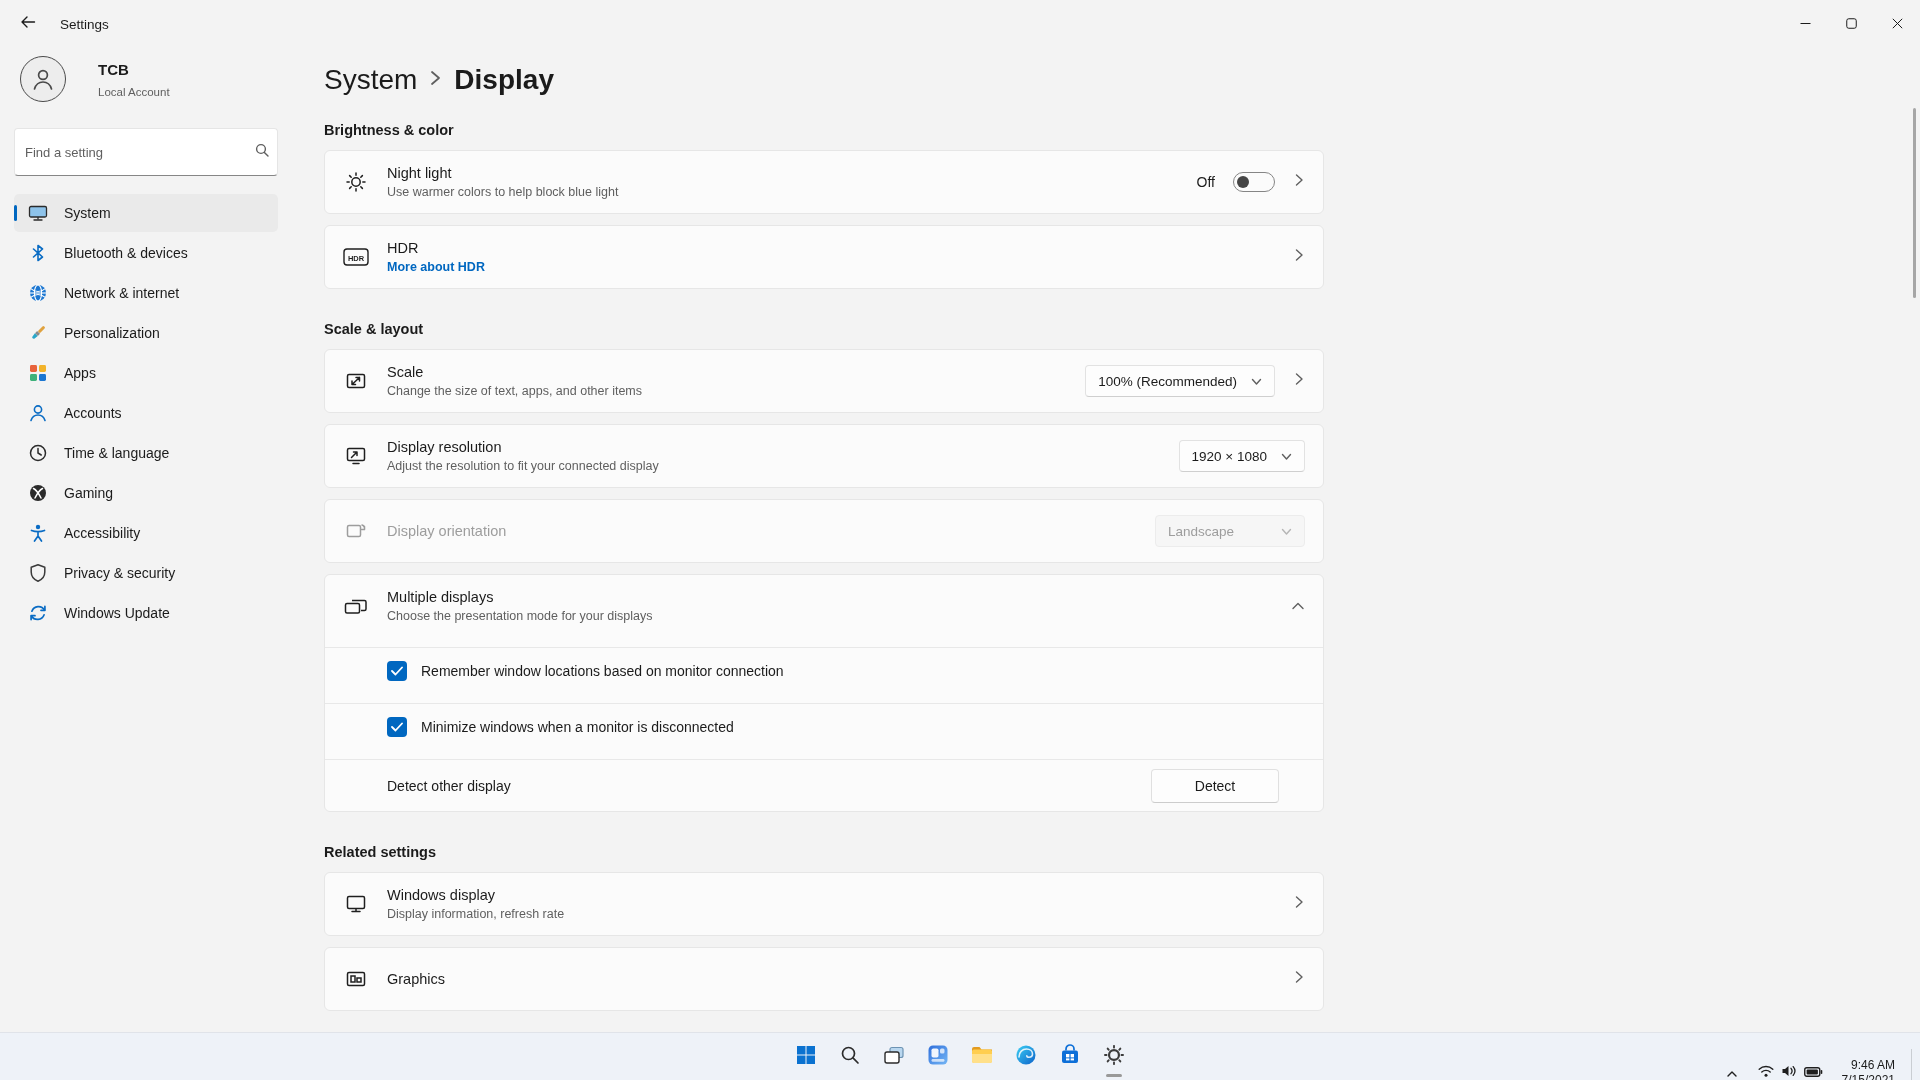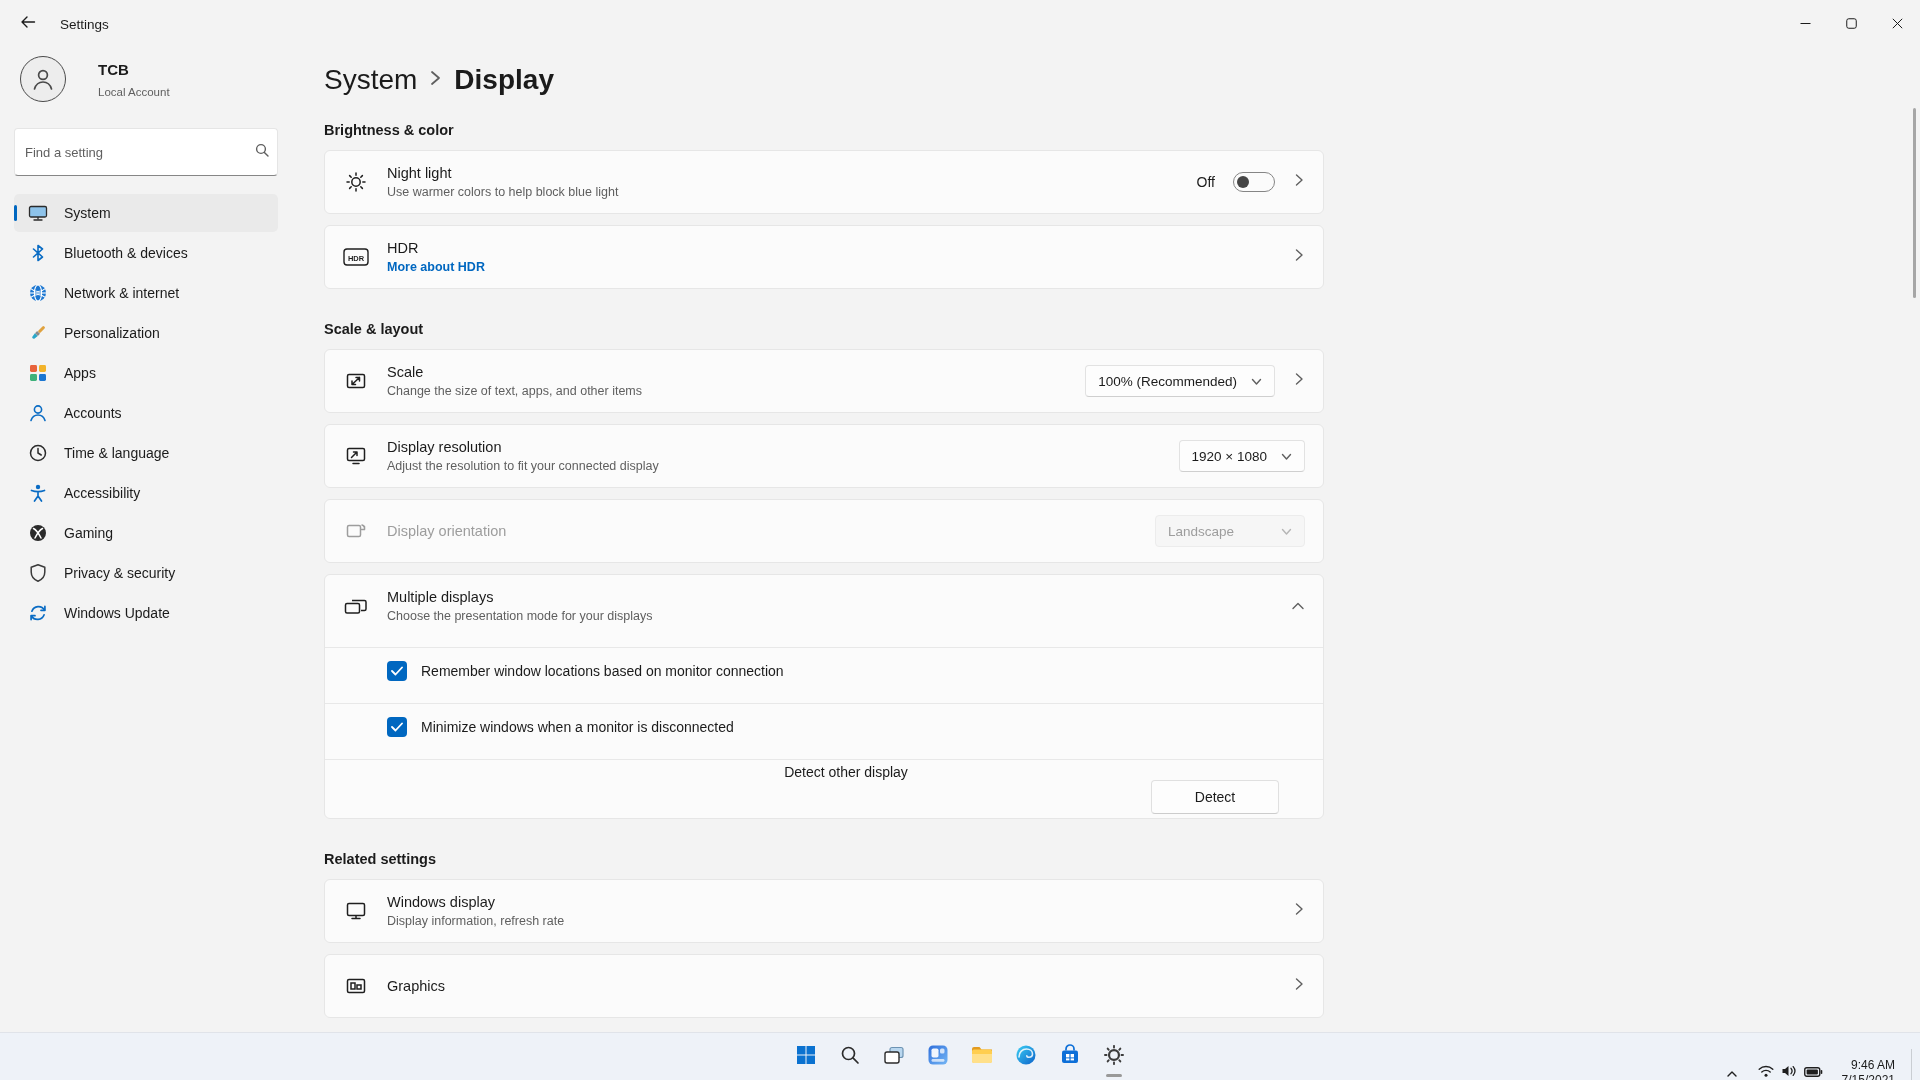--- a/index.html
+++ b/index.html
@@ -56,21 +56,21 @@
 
   .toggle { width:42px; height:20px; border:1px solid #858585; border-radius:10px; position:relative; display:inline-block; }
   .toggle .knob { position:absolute; left:3px; top:3px; width:12px; height:12px; border-radius:50%; background:#454545; }
   .toggle-label { font-size:14px; }
 
   .dropdown { height:32px; background:#fdfdfd; border:1px solid #e2e2e2; border-bottom-color:#cfcfcf; border-radius:4px; display:flex; align-items:center; gap:14px; padding:0 12px; font-size:13.5px; }
   .dropdown.disabled { color:#9d9d9d; background:#f6f6f6; border-color:#ececec;gap:47px; }
 
   .sub-row { display:flex; align-items:center; min-height:46px; padding:4px 18px 4px 62px; border-top:1px solid #e8e8e8; font-size:14px;margin-top:10px; }
   .checkbox { width:20px; height:20px; border-radius:4px; background:#0067c0; margin-right:14px; display:flex; align-items:center; justify-content:center; flex:0 0 20px; }
-  .detect-row { min-height:52px;flex-direction:column; }
+  .detect-row { min-height:52px; }
   .btn { min-width:128px; height:34px; background:#fdfdfd; border:1px solid #e0e0e0; border-bottom-color:#cccccc; border-radius:4px; font-size:14px; display:flex; align-items:center; justify-content:center; margin-left:auto; margin-right:26px; }
 
   .get-help { display:flex; align-items:center; gap:10px; margin-top:34px; font-size:14px; }
   .get-help .lbl { color:#0067c0; }
 
   .scrollbar { position:absolute; right:4px; top:60px; width:3px; height:190px; background:#a6a6a6; border-radius:2px; }
 
   
   .taskbar { position:absolute; bottom:0; left:0; right:0; height:48px; background:#eef2f8; border-top:1px solid rgba(0,0,0,0.06); }
   .task-center { position:absolute; left:50%; top:4px; transform:translateX(-50%); display:flex; gap:4px; }
@@ -206,34 +206,34 @@
           <svg width="20" height="20" viewBox="0 0 20 20">
               <circle cx="10" cy="10" r="7.5" fill="none" stroke="#2b2b2b" stroke-width="1.5"></circle>
               <path d="M10 5.5 V10 L13.2 12" fill="none" stroke="#2b2b2b" stroke-width="1.5" stroke-linecap="round"></path>
             </svg>
         </span>
         <span>Time &amp; language</span>
       </div>
       <div class="nav-item">
         <span class="nav-ic">
           <svg width="20" height="20" viewBox="0 0 20 20">
+              <circle cx="10" cy="10" r="8" fill="#2b2b2b"></circle>
+              <path d="M5.5 5.5 c3 1.5 5.5 5.5 7.5 9.5 M14.5 5.5 c-3 1.5 -5.5 5.5 -7.5 9.5" fill="none" stroke="#fff" stroke-width="1.5" stroke-linecap="round"></path>
+            </svg>
+        </span>
+        <span>Gaming</span>
+      </div>
+      <div class="nav-item">
+        <span class="nav-ic">
+          <svg width="20" height="20" viewBox="0 0 20 20">
               <circle cx="10" cy="4" r="2.2" fill="#0a6cc4"></circle>
               <path d="M3.5 7.5 c4 1.5 9 1.5 13 0 M10 8.5 V13 M10 13 L6.5 18 M10 13 L13.5 18" fill="none" stroke="#0a6cc4" stroke-width="1.7" stroke-linecap="round" stroke-linejoin="round"></path>
             </svg>
         </span>
         <span>Accessibility</span>
-      </div>
-      <div class="nav-item">
-        <span class="nav-ic">
-          <svg width="20" height="20" viewBox="0 0 20 20">
-              <circle cx="10" cy="10" r="8" fill="#2b2b2b"></circle>
-              <path d="M5.5 5.5 c3 1.5 5.5 5.5 7.5 9.5 M14.5 5.5 c-3 1.5 -5.5 5.5 -7.5 9.5" fill="none" stroke="#fff" stroke-width="1.5" stroke-linecap="round"></path>
-            </svg>
-        </span>
-        <span>Gaming</span>
       </div>
       <div class="nav-item">
         <span class="nav-ic">
           <svg width="20" height="20" viewBox="0 0 20 20">
               <path d="M10 1.8 L16.8 4.3 V9 c0 4.6 -3.1 7.7 -6.8 9.2 C6.3 16.7 3.2 13.6 3.2 9 V4.3 Z" fill="none" stroke="#3a3a3a" stroke-width="1.5" stroke-linejoin="round"></path>
             </svg>
         </span>
         <span>Privacy &amp; security</span>
       </div>
       <div class="nav-item">

